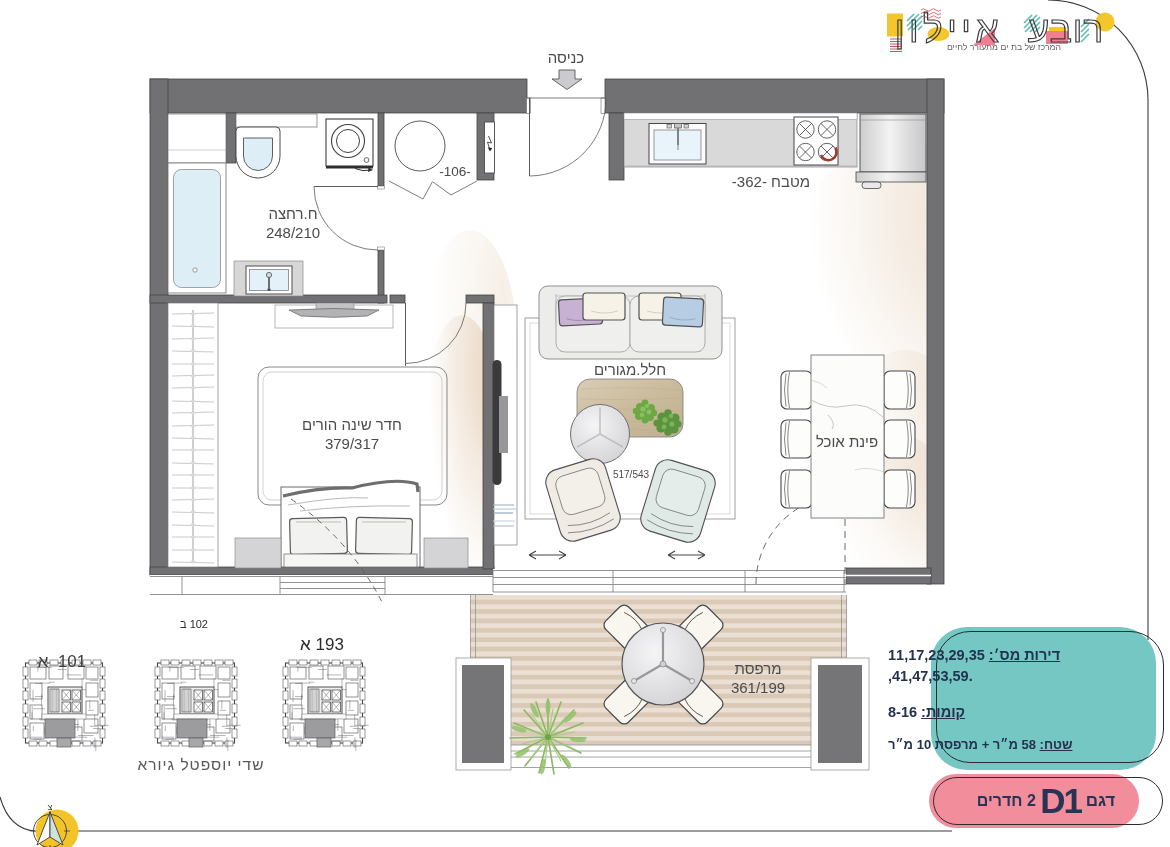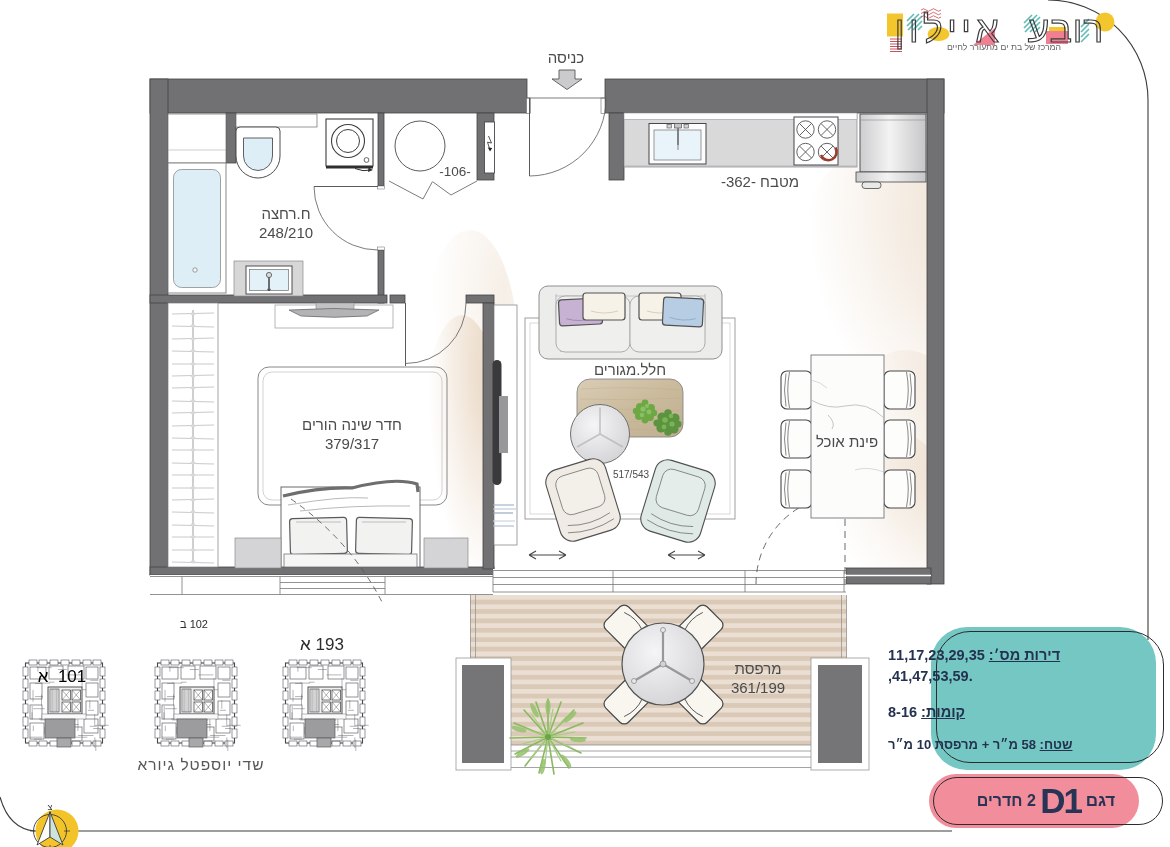--- a/index.html
+++ b/index.html
@@ -628,37 +628,37 @@
   <text x="949" y="41.5" text-anchor="middle" font-size="37" letter-spacing="4.5" fill="none" stroke="#3b3b3d" stroke-width="1.2" font-family="Liberation Sans, sans-serif">איילון</text>
 
   <text x="1066" y="41.5" text-anchor="middle" font-size="37" letter-spacing="1" fill="none" stroke="#3b3b3d" stroke-width="1.2" font-family="Liberation Sans, sans-serif">רובע</text>
 
   <text x="1004" y="49.5" text-anchor="middle" font-size="8.7" fill="#636365" font-family="Liberation Sans, sans-serif">המרכז של בת ים מתעורר לחיים</text>
 </g>
 </svg>
 
 <div class="lbl" style="left:536px;top:49px;width:60px;">כניסה</div>
 
-<div class="lbl" style="left:710px;top:173px;width:100px;direction:rtl;">מטבח ‑362‑</div>
-
-<div class="lbl" style="left:246px;top:205px;width:80px;">ח.רחצה<br>248/210</div>
+<div class="lbl" style="left:710px;top:173px;width:100px;direction:rtl;text-align:right;">מטבח ‑362‑</div>
+
+<div class="lbl" style="left:253px;top:205px;width:80px;">ח.רחצה<br>248/210</div>
 
 <div class="lbl" style="left:425px;top:164px;width:60px;font-size:13.5px;">‑106‑</div>
 
 <div class="lbl" style="left:292px;top:416px;width:120px;">חדר שינה הורים<br>379/317</div>
 
 <div class="lbl" style="left:580px;top:361px;width:100px;">חלל.מגורים</div>
 
 <div class="lbl" style="left:591px;top:469px;width:80px;font-size:10px;">517/543</div>
 
 <div class="lbl" style="left:807px;top:433px;width:80px;">פינת אוכל</div>
 
 <div class="lbl" style="left:718px;top:660px;width:80px;">מרפסת<br>361/199</div>
 
-<div class="lbl" style="left:22px;top:666px;width:80px;color:#000000;font-size:17px;text-align:center;" dir="ltr">א‎ &nbsp;101</div>
+<div class="lbl" style="left:22px;top:651px;width:80px;color:#404040;font-size:17px;text-align:center;" dir="ltr">א‎ &nbsp;101</div>
 
 <div class="lbl" style="left:154px;top:618px;width:80px;color:#2c2c2e;font-size:11px;" dir="ltr">ב‎ 102</div>
 
 <div class="lbl" style="left:282px;top:634px;width:80px;color:#2c2c2e;font-size:17px;" dir="ltr">א‎ 193</div>
 
 <div class="lbl" style="left:116px;top:755px;width:170px;font-size:15.5px;letter-spacing:1px;color:#57575a;">שדי יוספטל גיורא</div>
 
 <div style="position:absolute;left:931px;top:627px;width:225px;height:143px;background:#74c7c2;border-radius:36px;"></div>
 
 <div style="position:absolute;left:936px;top:631px;width:226px;height:130px;border:1px solid #2c2c2e;border-radius:34px;"></div>

